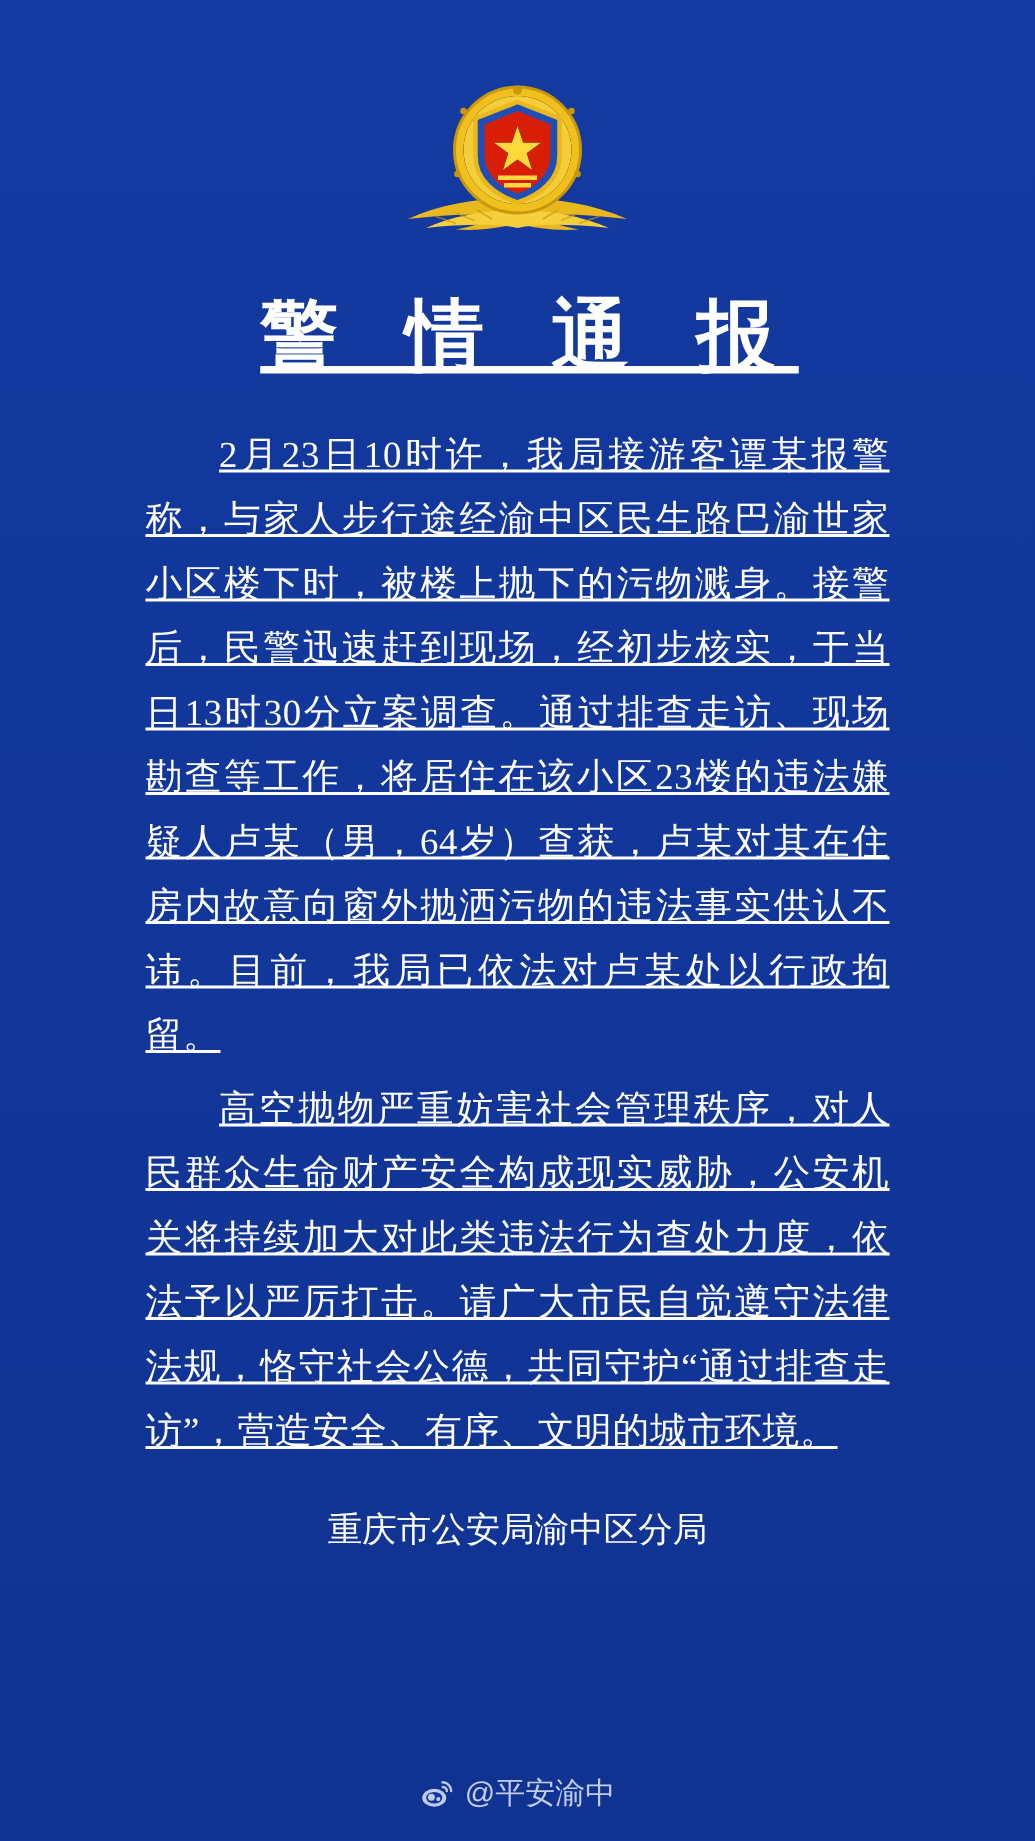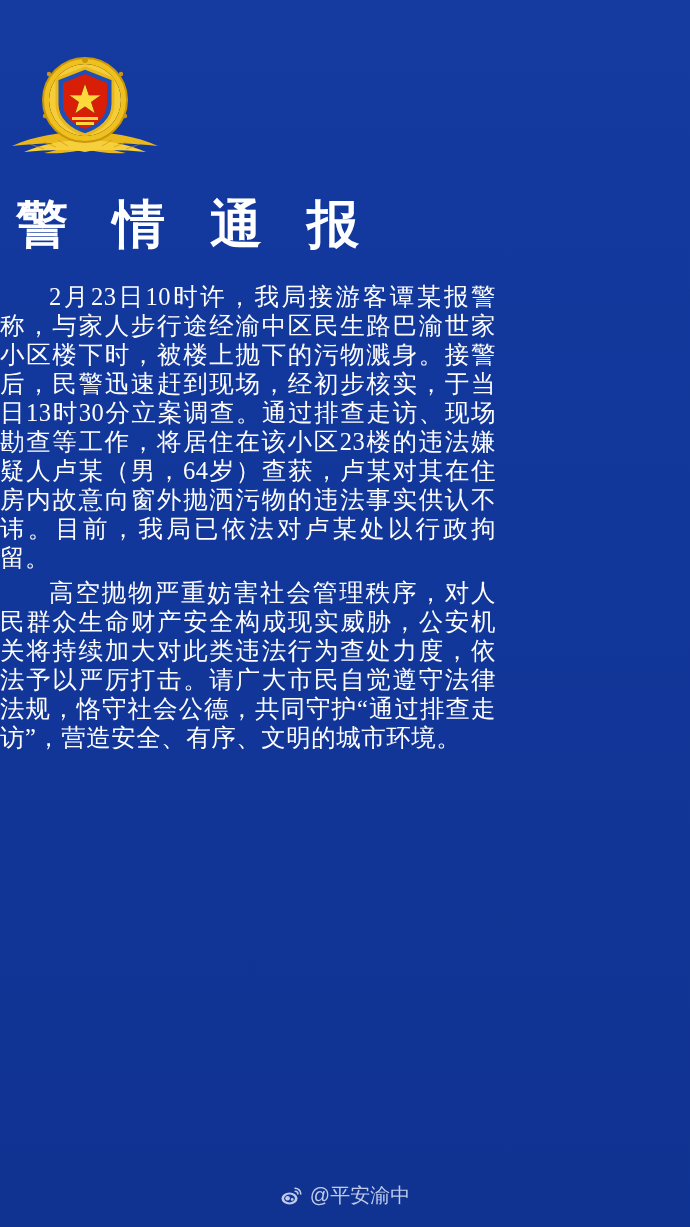--- a/index.html
+++ b/index.html
@@ -14,21 +14,22 @@
     color: #ffffff;
     overflow: hidden;
     position: relative;
   }
   .poster {
     position: absolute;
     inset: 0;
     background: linear-gradient(180deg, #153aa0 0%, #12379b 40%, #103392 100%);
     display: flex;
     flex-direction: column;
-    align-items: flex-start;
+    align-items: center;
+    text-decoration: underline;
   }
   
   .emblem-wrap {
     margin-top: 54px;
     width: 170px;
     height: 118px;
     position: relative;
   }
   .emblem-svg { display: block; }
 
@@ -43,21 +44,21 @@
     color: #ffffff;
     text-align: center;
     line-height: 1.2;
   }
 
   
   .body-text {
     margin-top: 26px;
     width: 496px;
     font-size: 24.5px;
-    line-height: 29px;
+    line-height: 43px;
     text-align: justify;
     text-justify: inter-ideograph;
     color: #fdfdfd;
     letter-spacing: 0.5px;
   }
   .body-text p {
     margin: 0 0 6px 0;
     text-indent: 2em;
   }
 
@@ -141,20 +142,21 @@
   </div>
 
   <div class="title">警 情 通 报</div>
 
   <div class="body-text">
     <p>2月23日10时许，我局接游客谭某报警称，与家人步行途经渝中区民生路巴渝世家小区楼下时，被楼上抛下的污物溅身。接警后，民警迅速赶到现场，经初步核实，于当日13时30分立案调查。通过排查走访、现场勘查等工作，将居住在该小区23楼的违法嫌疑人卢某（男，64岁）查获，卢某对其在住房内故意向窗外抛洒污物的违法事实供认不讳。目前，我局已依法对卢某处以行政拘留。</p>
     <p>高空抛物严重妨害社会管理秩序，对人民群众生命财产安全构成现实威胁，公安机关将持续加大对此类违法行为查处力度，依法予以严厉打击。请广大市民自觉遵守法律法规，恪守社会公德，共同守护“通过排查走访”，营造安全、有序、文明的城市环境。</p>
   </div>
 
   <div class="signature">
+    <div>重庆市公安局渝中区分局</div>
   </div>
 
   <div class="footer">
     <span class="weibo-icon">
       <svg width="22" height="22" viewBox="0 0 22 22" xmlns="http://www.w3.org/2000/svg">
         <ellipse cx="9.5" cy="13.5" rx="8" ry="6" fill="#cfd9f2"></ellipse>
         <ellipse cx="9.5" cy="13.5" rx="5.4" ry="3.9" fill="#12379b"></ellipse>
         <circle cx="7.6" cy="13.2" r="2.3" fill="#cfd9f2"></circle>
         <circle cx="12.2" cy="14.4" r="1.4" fill="#cfd9f2"></circle>
         <path d="M15 3.2c3.2 0 5.8 2.6 5.8 5.8" fill="none" stroke="#cfd9f2" stroke-width="1.6" stroke-linecap="round"></path>

